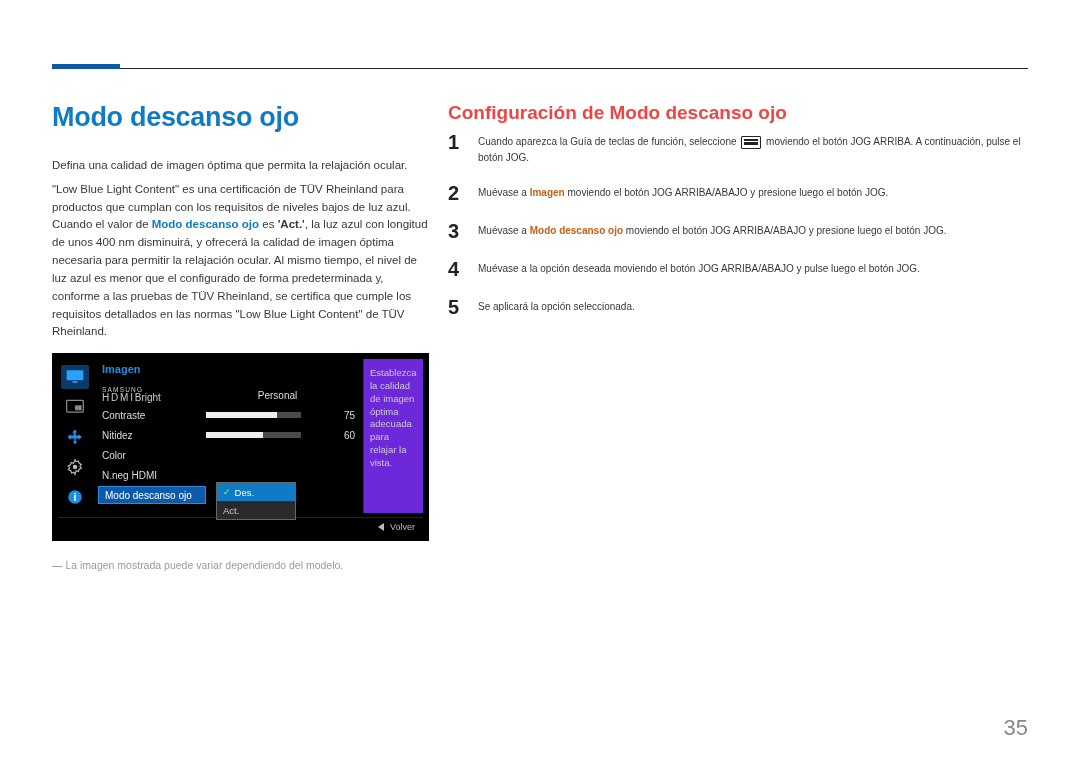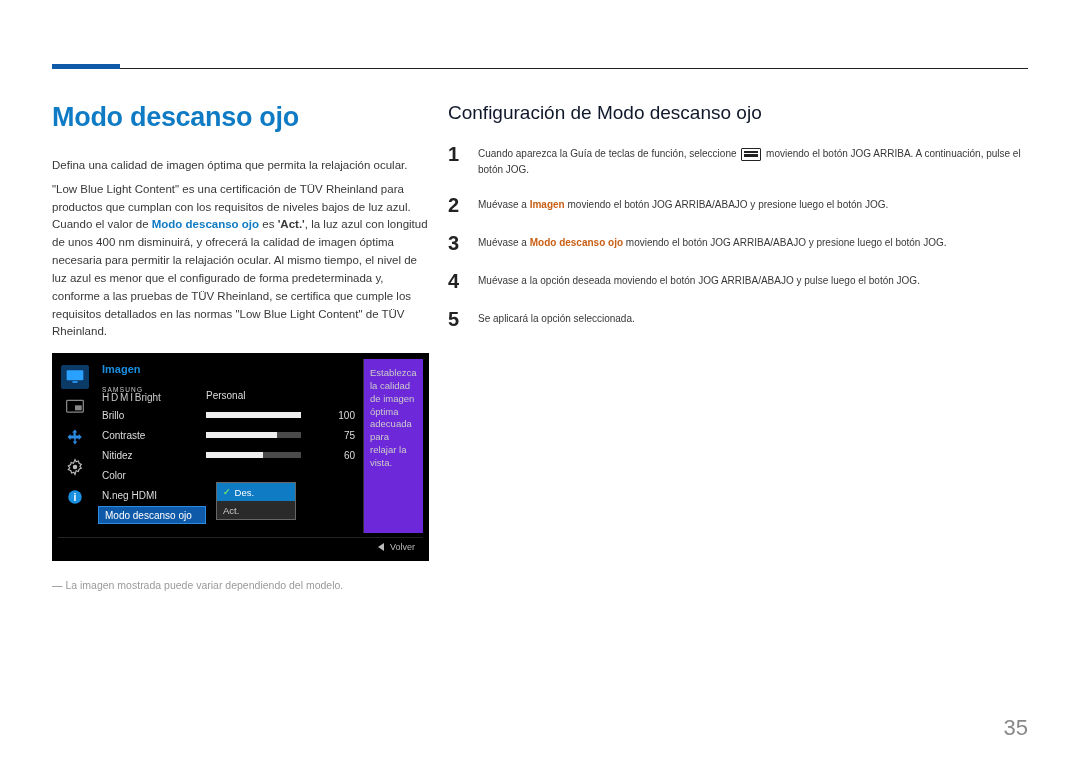--- a/index.html
+++ b/index.html
@@ -32,24 +32,24 @@
   .left { width: 380px; }
   .right { flex: 1; }
   h1.main {
     color: #0f7bc4;
     font-size: 27px;
     font-weight: 700;
     margin-bottom: 24px;
     letter-spacing: -0.3px;
   }
   h2.sub {
-    color: #0f172a;
+    color: #ef4444;
     font-size: 19px;
-    font-weight: 400;
-    margin-bottom: 20px;
+    font-weight: 700;
+    margin-bottom: 8px;
   }
   .para {
     font-size: 11.5px;
     line-height: 1.55;
     color: #383838;
     margin-bottom: 6px;
   }
   .bold-blue { color: #0f7bc4; font-weight: 700; }
   .bold-orange { color: #c95f15; font-weight: 700; }
   .bold { font-weight: 700; }
@@ -112,21 +112,21 @@
   .osd-ico svg { width: 20px; height: 18px; }
   .osd-mid { flex: 1; padding: 4px 0 8px 2px; }
   .osd-title { color: #1a8fe0; font-size: 11px; font-weight: 700; margin-bottom: 10px; margin-left: 2px; }
   .osd-row { display: flex; align-items: center; height: 20px; padding: 0 2px; font-size: 10px; }
   .osd-row .lbl { width: 104px; color: #ddd; }
   .osd-row .bar {
     flex: 1; height: 6px; background: #4a4a4a; position: relative; margin-right: 10px;
   }
   .osd-row .bar .fill { position: absolute; left: 0; top: 0; bottom: 0; background: #eee; }
   .osd-row .val { width: 44px; text-align: right; color: #ddd; }
-  .osd-row .valtxt { flex: 1; text-align: left; color: #ddd; padding-right: 6px; }
+  .osd-row .valtxt { flex: 1; text-align: center; color: #ddd; padding-right: 6px; }
   .osd-row.sel .lbl-wrap {
     background: #0f5aa8; color: #fff; padding: 0 6px;
     height: 18px; display: flex; align-items: center;
     width: 108px; margin-left: -4px;
     border: 1px solid #2a8be0;
   }
   .magic .sams { font-size: 6.5px; letter-spacing: 1.2px; color: #ccc; display: block; line-height: 0.8; }
   .magic .mg { font-size: 10px; letter-spacing: 1.8px; color: #ccc; }
   .magic .br { font-size: 10px; color: #ccc; }
   .osd-popup {
@@ -221,27 +221,20 @@
 
           <div class="osd-row">
             <span class="lbl magic">
               <span class="sams">SAMSUNG</span><span class="mg">HDMI</span><span class="br">Bright</span>
             </span>
             <span class="valtxt">Personal</span>
           </div>
 
           <div id="osd-slider-rows">
               <div class="osd-row">
-                <span class="lbl">Brillo</span>
-                <span class="bar">
-                  <span class="fill" style="width: 100%;"></span>
-                </span>
-                <span class="val">100</span>
-              </div>
-              <div class="osd-row">
                 <span class="lbl">Contraste</span>
                 <span class="bar">
                   <span class="fill" style="width: 75%;"></span>
                 </span>
                 <span class="val">75</span>
               </div>
               <div class="osd-row">
                 <span class="lbl">Nitidez</span>
                 <span class="bar">
                   <span class="fill" style="width: 60%;"></span>

